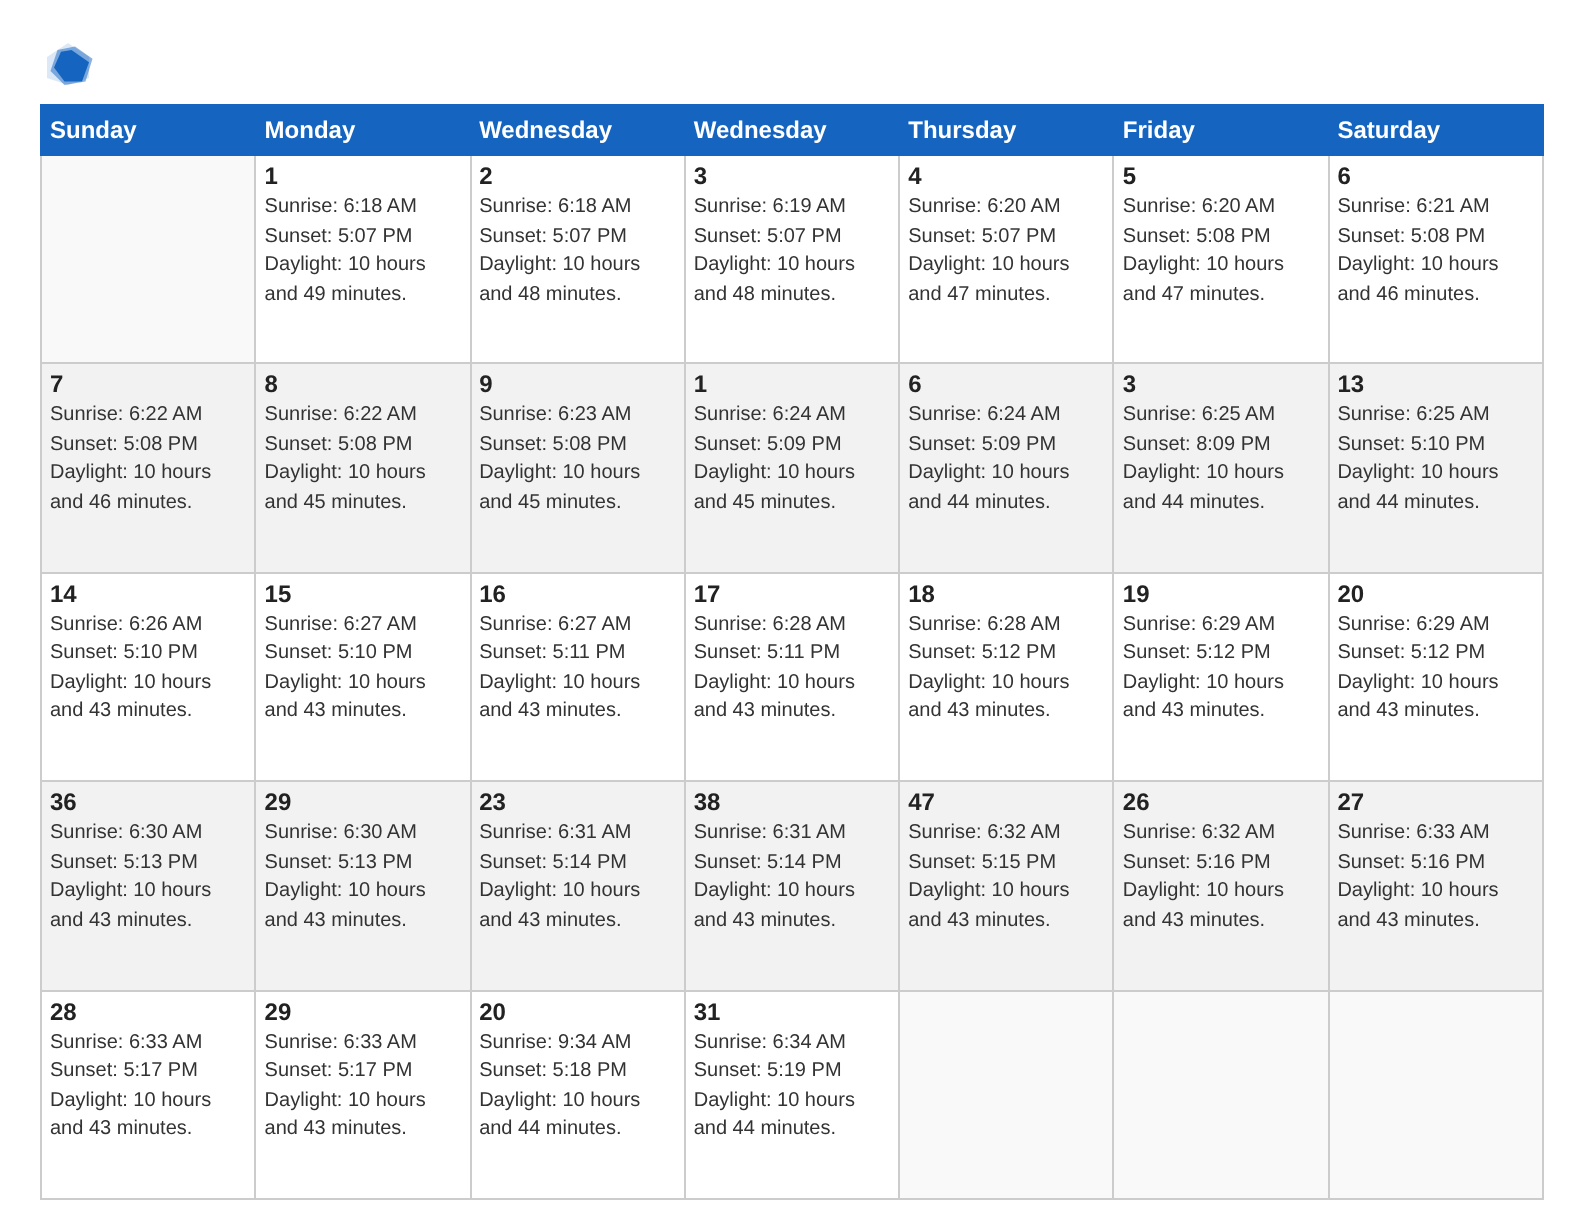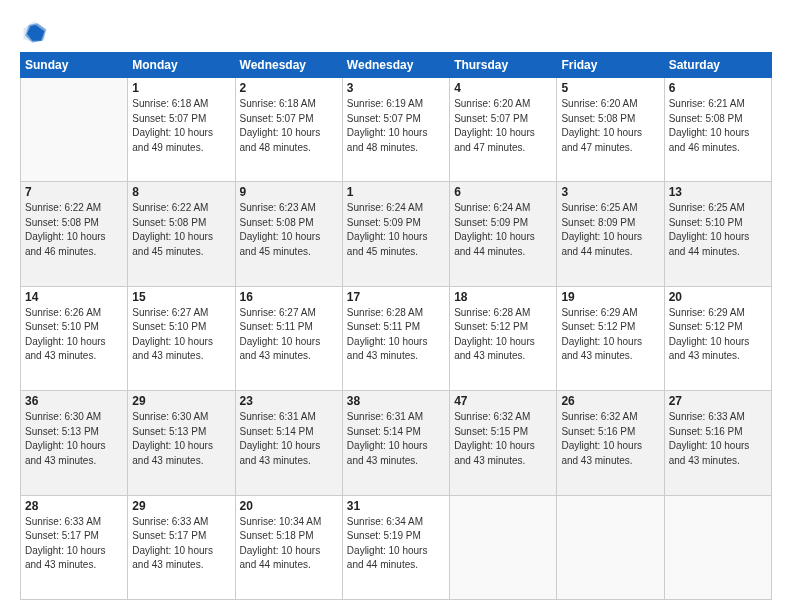--- a/index.html
+++ b/index.html
@@ -341,21 +341,21 @@
           </td>
           <td>
             <span class="day-number">29</span>
             <div class="day-info">Sunrise: 6:33 AM
 Sunset: 5:17 PM
 Daylight: 10 hours
 and 43 minutes.</div>
           </td>
           <td>
             <span class="day-number">20</span>
-            <div class="day-info">Sunrise: 10:34 AM
+            <div class="day-info">Sunrise: 9:34 AM
 Sunset: 5:18 PM
 Daylight: 10 hours
 and 44 minutes.</div>
           </td>
           <td>
             <span class="day-number">31</span>
             <div class="day-info">Sunrise: 6:34 AM
 Sunset: 5:19 PM
 Daylight: 10 hours
 and 44 minutes.</div>

